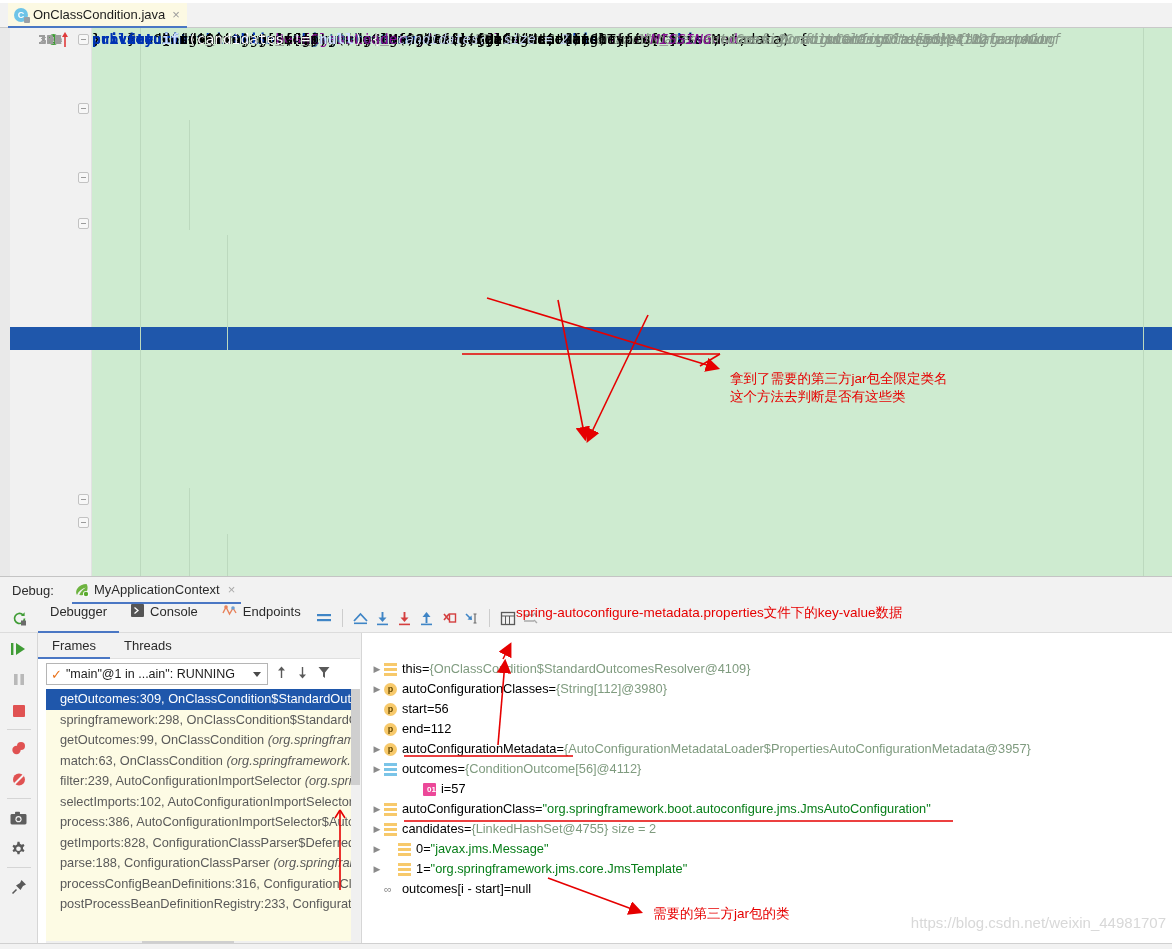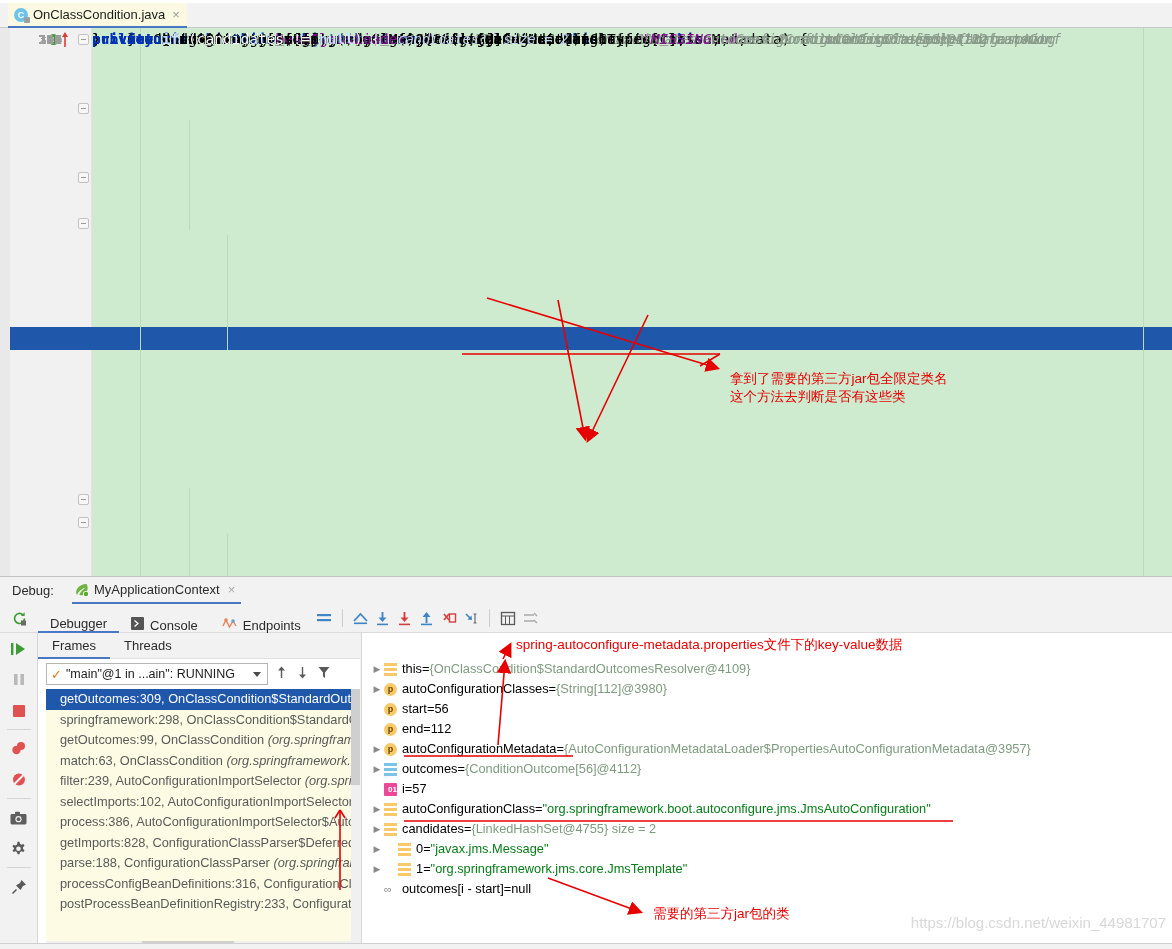--- a/index.html
+++ b/index.html
@@ -163,21 +163,21 @@
   .session-close { color: #a9a9a9; font-size: 13px; margin-left: 3px; }
 
   .toolbar {
     position: absolute; left: 0; top: 27px; width: 1172px; height: 29px;
     background: #f2f2f2;
     border-bottom: 1px solid #dcdcdc;
     display: flex; align-items: center;
   }
   .tb-restart { width: 38px; display: flex; justify-content: center; }
   .tb-tab {
-    display: flex; align-items: flex-end; gap: 6px;
+    display: flex; align-items: flex-start; gap: 6px;
     padding: 0 12px; height: 29px; font-size: 13px; color: #2b2b2b;
   }
   .tb-tab.active { border-bottom: 2px solid #4a77c4; }
   .tb-sep { width: 1px; height: 18px; background: #cdcdcd; margin: 0 7px; }
   .tb-icon { width: 22px; height: 22px; display: flex; align-items: center; justify-content: center; }
 
   
   .vstrip {
     position: absolute; left: 0; top: 56px; width: 38px; height: 317px;
     background: #f2f2f2;
@@ -267,21 +267,21 @@
     position: relative;
   }
   .vi-obj { background: linear-gradient(#f7c96b 0 3px, transparent 3px 5px, #f7c96b 5px 8px, transparent 8px 10px, #f7c96b 10px 13px); }
   .vi-prim {
     border-radius: 50%; background: #f7c96b; color: #6b4c00;
     font-size: 9px; text-align: center; line-height: 13px; font-weight: bold;
   }
   .vi-arr { background: linear-gradient(#7ac4e8 0 3px, transparent 3px 5px, #7ac4e8 5px 8px, transparent 8px 10px, #7ac4e8 10px 13px); }
   .vi-num {
     background: #ec4899; color: #ffffff; font-size: 8px;
-    text-align: right; line-height: 13px; border-radius: 1px; font-weight: bold;
+    text-align: right; line-height: 13px; border-radius: 1px; font-weight: bold; margin-left: 39px;
   }
   .vi-ref { color: #8b8b8b; font-size: 11px; line-height: 13px; letter-spacing: -1px; }
   .v-name { color: #000000; }
   .v-val-obj { color: #7f9b7f; }
   .v-val-str { color: #067d17; }
   .v-eq { color: #000000; }
   .v-num { color: #000000; }
 
   .watermark {
     position: absolute; right: 6px; bottom: 18px;
@@ -765,17 +765,17 @@
             <span class="v-eq"> = </span>
             <span class="v-num">null</span>
         </div>
 
       </div>
     </div>
 
     <div class="bottom-bar"></div>
   </div>
 
-  <div class="ann" style="left:516px; top:636px">spring-autoconfigure-metadata.properties文件下的key-value数据</div>
+  <div class="ann" style="left:516px; top:604px">spring-autoconfigure-metadata.properties文件下的key-value数据</div>
   <div class="ann" style="left:653px; top:905px">需要的第三方jar包的类</div>
 
   <div class="watermark">https://blog.csdn.net/weixin_44981707</div>
 </div>
 
 </body></html>

